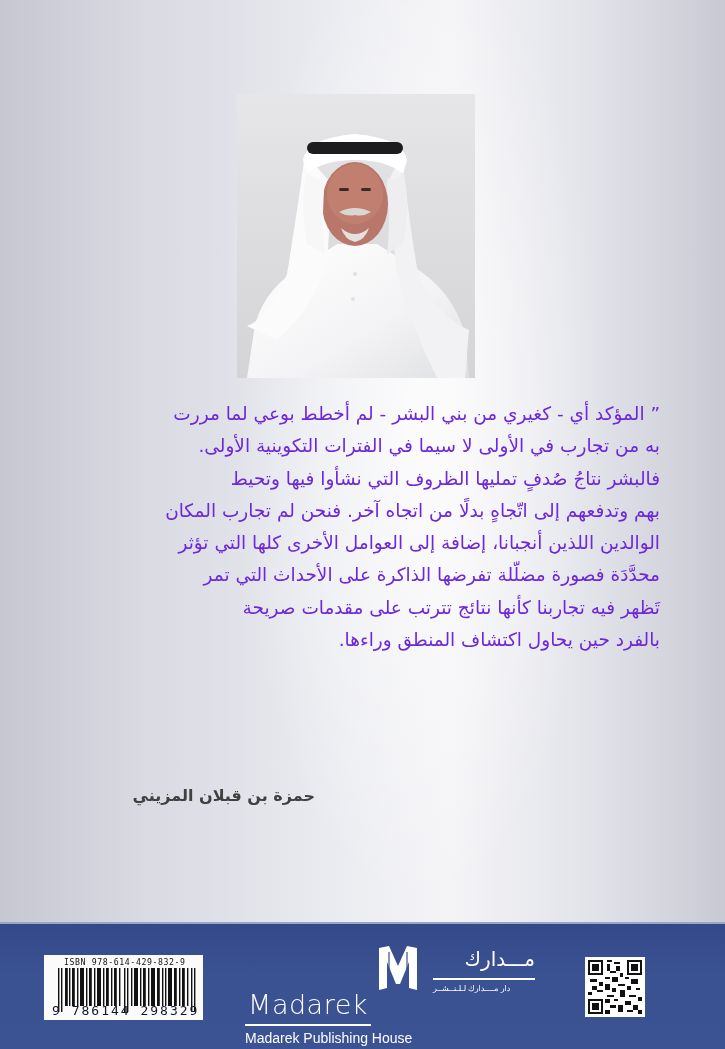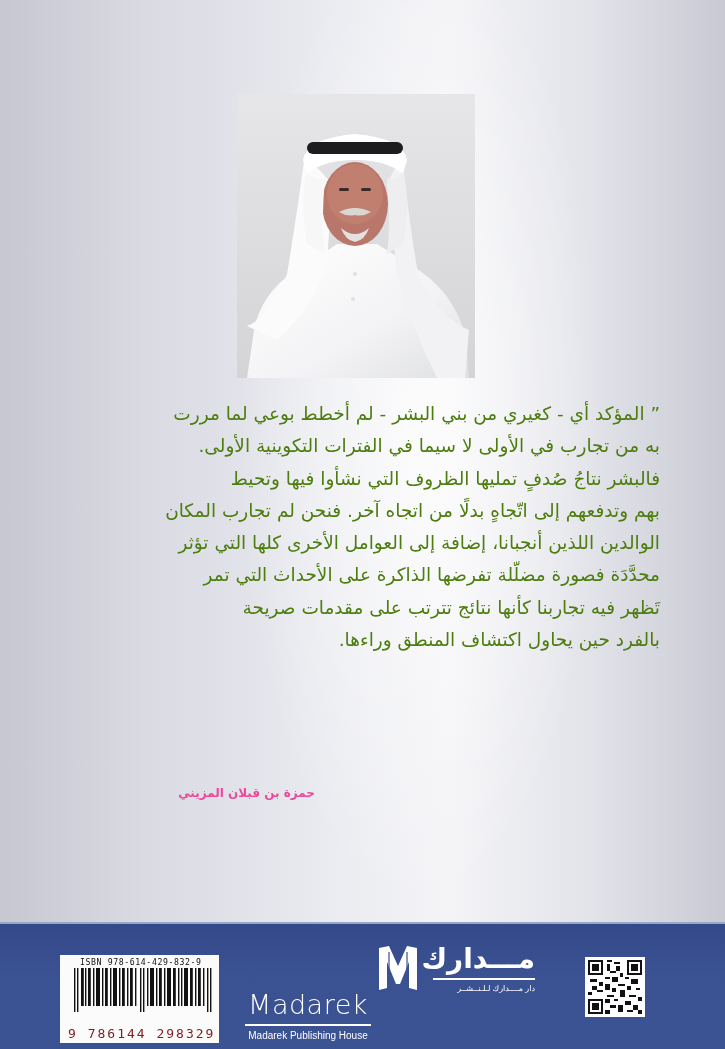--- a/index.html
+++ b/index.html
@@ -18,75 +18,74 @@
     .portrait {
       position: absolute; left: 237px; top: 94px; width: 238px; height: 284px;
       background: linear-gradient(180deg, #e4e4e6 0%, #dcdcde 60%, #d6d6d8 100%);
       overflow: hidden;
     }
     .portrait svg { width: 100%; height: 100%; display: block; }
 
     .blurb {
       position: absolute; left: 86px; top: 398px; width: 574px;
       direction: rtl; text-align: justify; text-align-last: right;
-      color: #4d7c0f;
+      color: #6d28d9;
       font-family: "DejaVu Sans", sans-serif;
       font-size: 18.5px; line-height: 32.3px;
     }
     .blurb .line { display: block; white-space: nowrap; text-align: right; }
 
     .author {
       position: absolute; right: 410px; top: 786px;
-      direction: rtl; color: #ec4899;
+      direction: rtl; color: #404040;
       font-family: "DejaVu Sans", sans-serif; font-weight: bold;
-      font-size: 12px;
+      font-size: 16px;
     }
 
     .band {
       position: absolute; left: 0; top: 922px; width: 725px; height: 127px;
       background: linear-gradient(180deg, #34498a 0%, #3a5192 40%, #3b5293 100%);
       border-top: 2px solid #9aa6c6;
     }
     .barcode-box {
-      position: absolute; left: 60px; top: 31px; width: 159px; height: 88px;
+      position: absolute; left: 44px; top: 31px; width: 159px; height: 65px;
       background: #fbfbfb;
     }
     .isbn-label {
       position: absolute; left: 20px; top: 2px; font-family: "DejaVu Sans Mono", monospace;
       font-size: 8.2px; letter-spacing: 0.6px; color: #111;
     }
     .bars { position: absolute; left: 14px; top: 13px; width: 138px; height: 44px; }
     .ean-digits {
       position: absolute; left: 8px; bottom: 2px; font-family: "DejaVu Sans Mono", monospace;
-      font-size: 13px; letter-spacing: 2px; color: #7f1d1d; white-space: nowrap;
+      font-size: 13px; letter-spacing: 2px; color: #0f172a; white-space: nowrap;
     }
 
     .logo-en {
       position: absolute; left: 245px; top: 20px; width: 126px; color: #fff;
     }
     .logo-en .brand {
       font-family: "DejaVu Sans", sans-serif; font-size: 27px; font-weight: 300; letter-spacing: 0.5px;
       line-height: 30px; text-align: center; margin-top: 46px;
     }
     .logo-en .rule { height: 2px; background: #fff; margin: 4px 0 4px 0; }
     .logo-en .sub {
-      font-family: "Liberation Sans", sans-serif; font-size: 10px; text-align: center; white-space: nowrap;
+      font-family: "Liberation Sans", sans-serif; font-size: 14px; text-align: center; white-space: nowrap;
     }
     .logo-mark { position: absolute; left: 377px; top: 20px; width: 42px; height: 48px; }
     .logo-ar {
       position: absolute; left: 433px; top: 20px; width: 102px; color: #fff; direction: rtl;
     }
     .logo-ar .brand {
-      font-family: "DejaVu Sans", sans-serif; font-size: 28px; line-height: 30px; text-align: left;
+      font-family: "DejaVu Sans", sans-serif; font-size: 20px; line-height: 30px; text-align: right;
       letter-spacing: 2px;
-      font-weight: bold;
     }
     .logo-ar .rule { height: 2px; background: #fff; margin: 4px 0 4px 0; }
     .logo-ar .sub {
-      font-family: Liberation Sans, sans-serif; font-size: 8px; text-align: right; white-space: nowrap;
+      font-family: Liberation Serif, serif; font-size: 8px; text-align: left; white-space: nowrap;
     }
     .qr { position: absolute; left: 585px; top: 33px; width: 60px; height: 60px; background: #fff; padding: 3px; }
     .qr svg { width: 100%; height: 100%; display: block; }
   </style>
 </head>
 <body>
 
 <div class="cover-top"></div>
 
 <div class="portrait">

